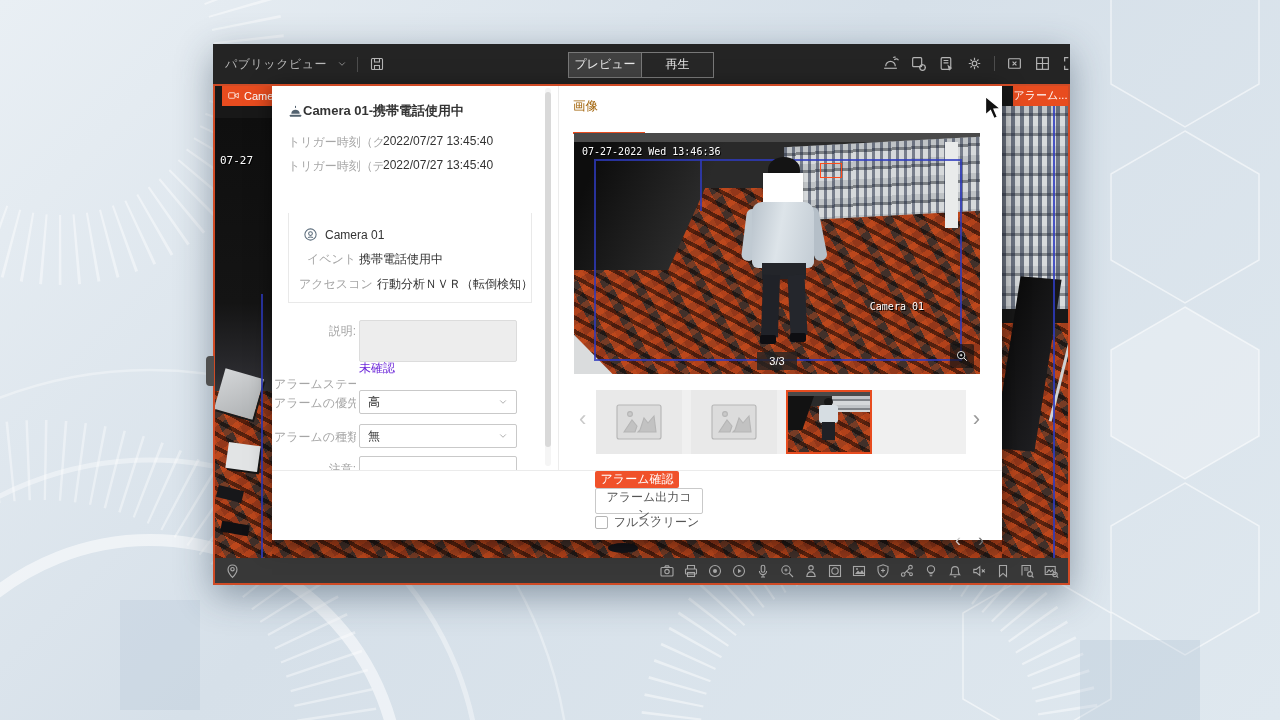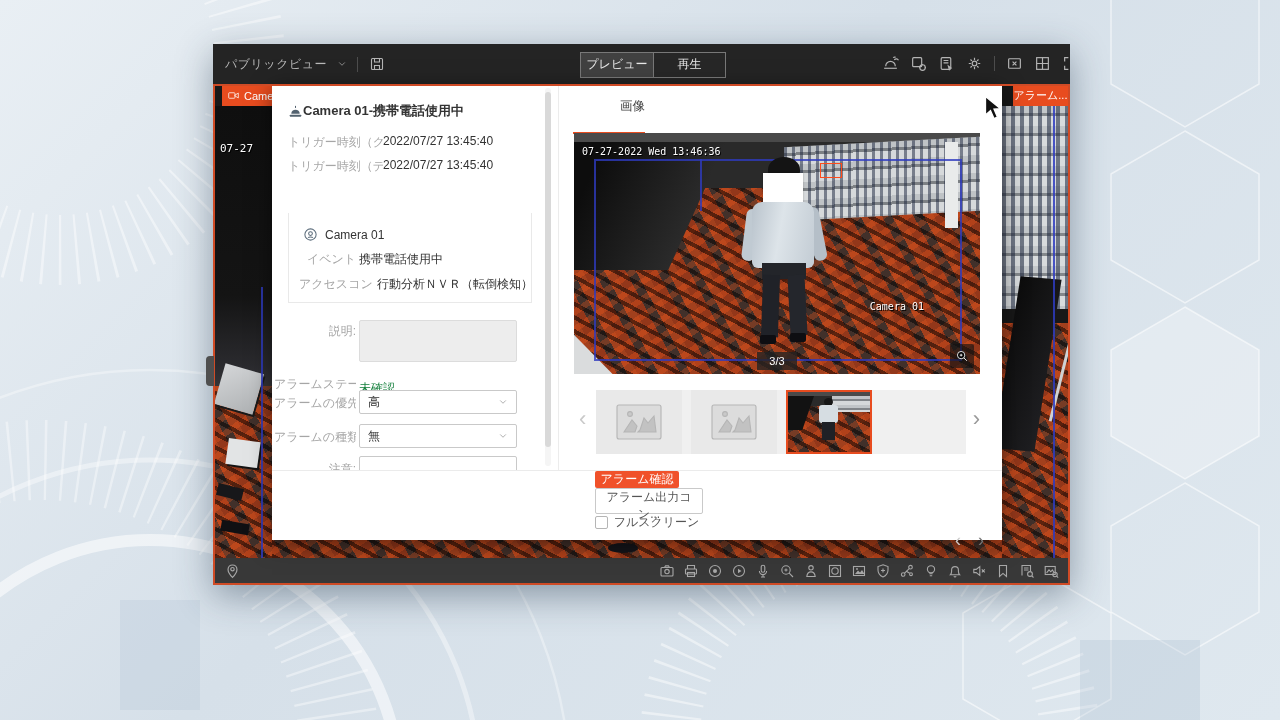--- a/index.html
+++ b/index.html
@@ -15,37 +15,37 @@
   .app-window { position:absolute; left:213px; top:44px; width:857px; height:541px;
     background:#242424; z-index:10; overflow:hidden; box-shadow:0 10px 34px rgba(40,60,80,.45); }
 
   .top-bar { position:relative; height:40px; display:flex; align-items:center; padding:0 12px; }
   .view-selector { display:flex; align-items:center; gap:8px; color:#b9b9b9; font-size:12px; cursor:default; }
   .view-selector .label { width:104px; letter-spacing:.5px; }
   .icon { display:inline-flex; align-items:center; justify-content:center; color:#b5b5b5; }
   .icon svg { stroke:currentColor; fill:none; stroke-width:1.1; }
   .vdiv { width:1px; height:15px; background:#4d4d4d; display:inline-block; }
   .tb-div { margin:0 10px; }
-  .mode-tabs { position:absolute; left:367px; top:8px; display:flex; border:1px solid #787878; }
+  .mode-tabs { position:absolute; left:355px; top:8px; display:flex; border:1px solid #787878; }
   .mode-tab { width:72px; height:24px; line-height:22px; text-align:center; font-size:12px; color:#e8e8e8; cursor:pointer; }
   .mode-tab.sel { background:#414141; }
   .mode-tab.unsel { background:#272727; border-left:1px solid #787878; }
   .top-icons { position:absolute; right:-9px; top:11px; display:flex; align-items:center; gap:11px; }
   .top-icons .icon { width:18px; height:18px; cursor:pointer; }
 
   
   .stage { position:absolute; left:0; top:40px; width:857px; height:501px; background:#181818; }
   .stage::after { content:''; position:absolute; inset:0; border:2px solid #cf4b26; pointer-events:none; z-index:40; }
 
   .carpet { background:
       repeating-linear-gradient(28deg, rgba(0,0,0,.5) 0 4px, transparent 4px 12px),
       repeating-linear-gradient(-35deg, rgba(255,90,25,.28) 0 6px, transparent 6px 14px),
       repeating-linear-gradient(62deg, #93371a 0 10px, #41302a 10px 19px, #a2401d 19px 28px); }
 
-  .video-left { position:absolute; left:2px; top:22px; width:57px; bottom:27px; z-index:1; overflow:hidden;
+  .video-left { position:absolute; left:2px; top:34px; width:57px; bottom:27px; z-index:1; overflow:hidden;
       background:linear-gradient(180deg,#0f0f0f 0%,#141414 42%,#2b2b2f 58%,#3a3a3c 64%,transparent 64%); }
   .video-left .strip-carpet { position:absolute; left:0; right:0; top:62%; bottom:0; }
   .ls-osd { position:absolute; left:5px; top:36px; color:#fff; font-size:11px; text-shadow:1px 1px 0 #000; white-space:nowrap; }
   .ls-white1 { position:absolute; left:4px; top:58%; width:40px; height:42px; background:linear-gradient(140deg,#d4d6d8,#aeb1b3); transform:rotate(16deg); box-shadow:2px 2px 0 #1a1a1a; }
   .ls-white2 { position:absolute; left:12px; top:74%; width:32px; height:26px; background:#e2e4e5; transform:rotate(8deg); box-shadow:2px 2px 0 #141414; }
   .ls-dark1 { position:absolute; left:2px; top:84%; width:26px; height:12px; background:#17171a; transform:rotate(14deg); }
   .ls-dark2 { position:absolute; left:6px; top:92%; width:28px; height:11px; background:#101013; transform:rotate(10deg); }
   .ls-blue { position:absolute; right:9px; top:40%; bottom:0; width:2px; background:#2e3bbf; opacity:.85; }
 
   .video-right { position:absolute; right:2px; top:22px; width:66px; bottom:27px; z-index:1; overflow:hidden; }
@@ -109,22 +109,22 @@
   .form-label { position:absolute; width:82px; text-align:right; color:#a6a6a6; white-space:nowrap; overflow:hidden; left:2px; }
   .form-field { position:absolute; left:87px; width:158px; }
   .desc-area { height:42px; background:#ededed; border:1px solid #dcdcdc; border-radius:2px; }
   .select { height:24px; border:1px solid #c9c9c9; border-radius:2px; background:#fff; display:flex;
       align-items:center; padding:0 8px; color:#333; cursor:pointer; }
   .select .icon { margin-left:auto; color:#8a8a8a; }
   .note-input { height:24px; border:1px solid #c9c9c9; border-radius:2px; background:#fff; }
 
   
   .right-panel { flex:1; position:relative; border-left:1px solid #ececec; }
-  .img-tab { position:absolute; left:14px; top:14px; width:72px; text-align:right; padding-bottom:17px;
-      font-size:12.5px; color:#404040; border-bottom:2px solid #e84c1f; cursor:pointer; }
+  .img-tab { position:absolute; left:14px; top:14px; width:72px; text-align:left; padding-bottom:17px;
+      font-size:12.5px; color:#a16207; border-bottom:2px solid #e84c1f; cursor:pointer; }
 
   .snapshot { position:absolute; left:15px; top:49px; width:406px; height:241px; overflow:hidden; background:#2a2a2a; }
   .snap-top { position:absolute; left:0; top:0; right:0; height:9px; background:#4a4a4a; }
   .snap-carpet { position:absolute; left:0; right:0; top:55px; bottom:0; }
   .snap-dark { position:absolute; left:0; top:9px; width:152px; height:128px;
       background:linear-gradient(115deg,#0d0d0d 15%,#242424 60%,#383838);
       clip-path:polygon(0 0,100% 0,62% 100%,0 100%); }
   .snap-shelf { position:absolute; right:0; top:9px; width:196px; height:74px;
       background:
         repeating-linear-gradient(90deg, rgba(25,35,60,.5) 0 3px, transparent 3px 8px),
@@ -374,21 +374,21 @@
             <div class="src-row">
               <span class="src-label">アクセスコント...</span>
               <span class="src-value">行動分析ＮＶＲ（転倒検知）</span>
             </div>
           </div>
 
           <span class="form-label" style="top:239px">説明:</span>
           <div class="form-field desc-area" style="top:236px"></div>
 
           <span class="form-label" style="top:292px">アラームステー...</span>
-          <span class="form-field" style="top:296px;color:#15803d">未確認</span>
+          <span class="form-field" style="top:276px;color:#6d28d9">未確認</span>
 
           <span class="form-label" style="top:311px">アラームの優先...</span>
           <div class="form-field select" style="top:306px">
             <span>高</span>
             <span class="icon">
                 <svg width="10" height="10" viewBox="0 0 16 16">
                   <path d="M3.5 5.5l4.5 4.5 4.5-4.5"></path>
                 </svg>
               </span>
           </div>

